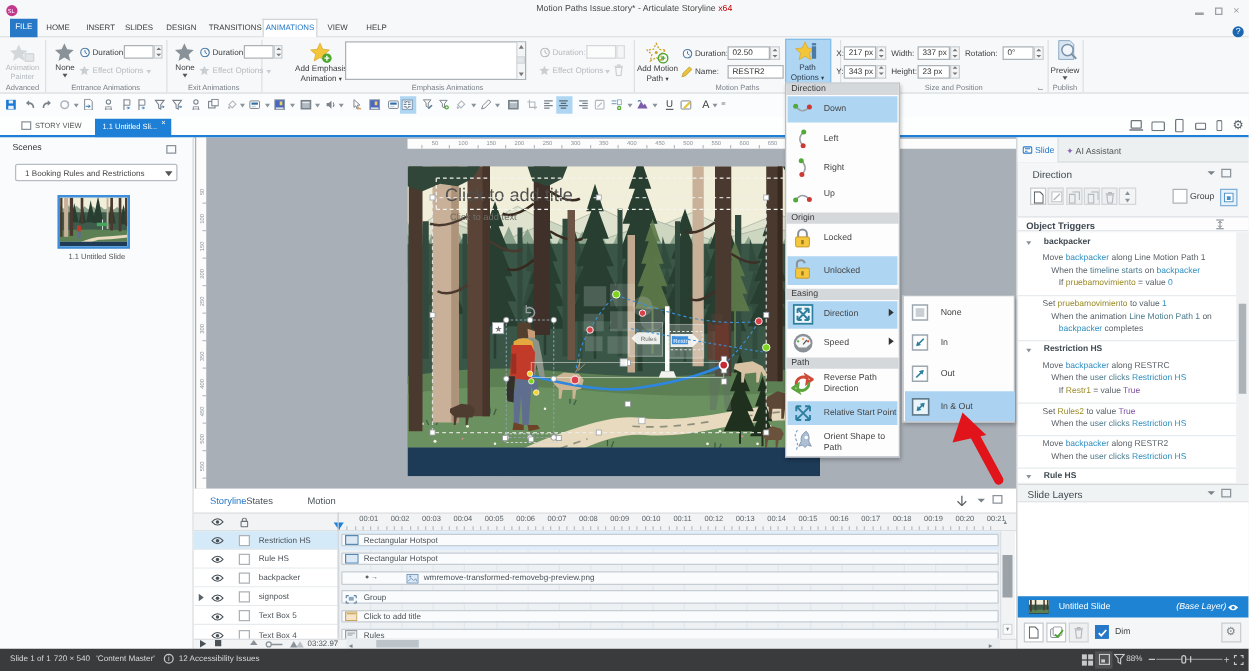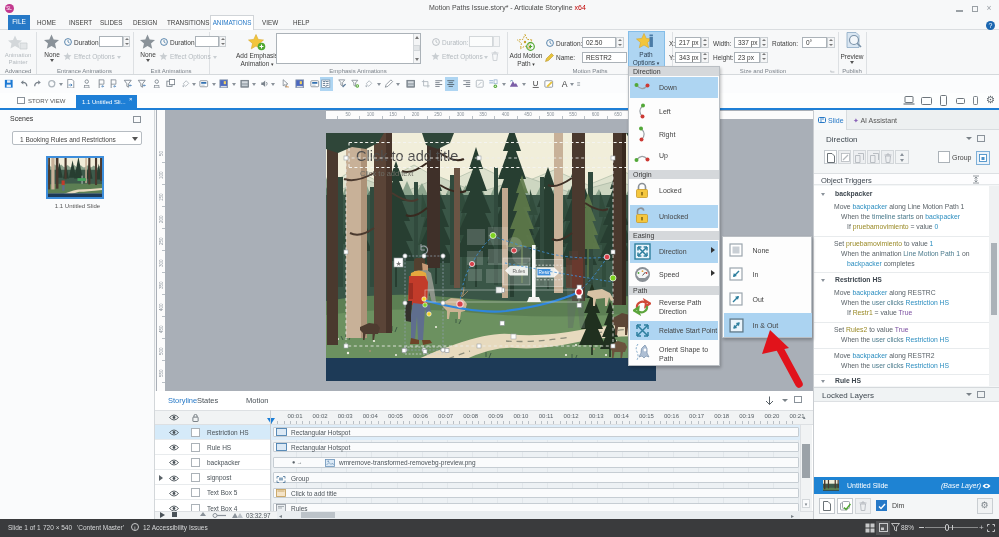--- a/index.html
+++ b/index.html
@@ -1056,21 +1056,21 @@
   <div class="abs" style="left:85.5px;top:48.5px;width:0;height:0;border-left:2.8px solid transparent;border-right:2.8px solid transparent;border-top:3.4px solid #8a929a;"></div>
   <div class="abs" style="left:124px;top:41px;width:12px;height:12px;background:#fff;border:1px solid #ABB2B8;"></div>
   <div class="abs" style="left:138px;top:44px;">Group</div>
   <div class="abs" style="left:162px;top:40.5px;width:14px;height:14px;background:#EAF2F9;border:1px solid #7FB0D8;"></div>
   <svg class="ico" style="left:165px;top:43.5px;" width="8" height="8" viewBox="0 0 8 8">
       <rect x="0.5" y="0.5" width="7" height="7" fill="#fff" stroke="#4a90c8" stroke-width="0.9"></rect>
       <rect x="2.5" y="3" width="3" height="3" fill="#4a90c8"></rect>
     </svg>
 
   <div class="abs" style="left:0;top:63px;width:184.5px;height:12px;background:#FDFDFE;border-top:1px solid #DDE0E3;border-bottom:1px solid #E5E8EA;"></div>
-  <div class="abs" style="left:7px;top:65.5px;font-size:7.5px;font-weight:normal;color:#3f4850;">Object Triggers</div>
+  <div class="abs" style="left:7px;top:65.5px;font-size:7.5px;font-weight:bold;color:#3f4850;">Object Triggers</div>
   <svg class="ico" style="left:158px;top:65px;" width="8" height="9" viewBox="0 0 8 9">
       <path d="M1 1 L7 1 M4 2 L4 7 M2.5 3.5 L4 2 L5.5 3.5 M2.5 5.5 L4 7 L5.5 5.5 M1 8 L7 8" stroke="#7a8288" stroke-width="0.8" fill="none"></path>
     </svg>
 
   <div class="abs" style="left:0;top:76px;width:175px;height:200px;background:#fff;"></div>
   <div id="triglist" class="abs" style="left:0;top:76px;width:175px;height:200px;font-size:6.8px;color:#5A6268;">
     <style>
       #triglist .b { color:#2E8FC0; } #triglist .v { color:#9A8A26; } #triglist .p { color:#7B4FA0; }
       #triglist .hd { font-weight:bold; color:#3f4850; } #triglist .sep { position:absolute; left:0; width:175px; height:1px; background:#E8EBED; }
       #triglist .car { position:absolute; left:6.5px; width:0; height:0; border-left:2.8px solid transparent; border-right:2.8px solid transparent; border-top:3.4px solid #8a929a; }
@@ -1098,21 +1098,21 @@
     <div class="abs" style="left:27px;top:176px;">When the <span style="color:#4A7A8C;">user clicks</span> <span class="b">Restriction HS</span></div>
     <div class="sep" style="top:188px;"></div>
     <div class="car" style="top:194px;"></div>
       <div class="abs hd" style="left:21px;top:191px;">Rule HS</div>
   </div>
 
   <div class="abs" style="left:175px;top:76px;width:9.5px;height:200px;background:#EFF1F2;"></div>
   <div class="abs" style="left:176.5px;top:133px;width:6.5px;height:72px;background:#ABB2B8;"></div>
 
   <div class="abs" style="left:0;top:277px;width:184.5px;height:15px;background:#F0F3F4;border-top:1px solid #D5D9DC;border-bottom:1px solid #DDE0E3;"></div>
-  <div class="abs" style="left:8px;top:280.5px;font-size:8px;color:#3f4850;">Locked Layers</div>
+  <div class="abs" style="left:8px;top:280.5px;font-size:8px;color:#3f4850;">Slide Layers</div>
   <div class="abs" style="left:152px;top:283px;width:0;height:0;border-left:3px solid transparent;border-right:3px solid transparent;border-top:3.6px solid #7a8288;"></div>
   <div class="abs" style="left:163px;top:281px;width:8px;height:7px;border:1px solid #8a929a;"></div>
   <div class="abs" style="left:0;top:292px;width:184.5px;height:75px;background:#fff;"></div>
 
   <div class="abs" style="left:0;top:367px;width:184.5px;height:17px;background:#1E83D3;color:#fff;">
     <div class="abs" id="thumb2" style="left:9px;top:2.5px;width:16px;height:11.5px;background:#42604F;overflow:hidden;">
       <svg width="16" height="11.5" viewBox="0 0 330 248" preserveAspectRatio="none" style="display:block;">
       <rect width="330" height="95" fill="#F1EEDA"></rect>
           <rect y="80" width="330" height="95" fill="#3D5A4B"></rect>
       <path d="M0 168 L330 166 L330 225 L0 225 Z" fill="#5C7F53"></path>

